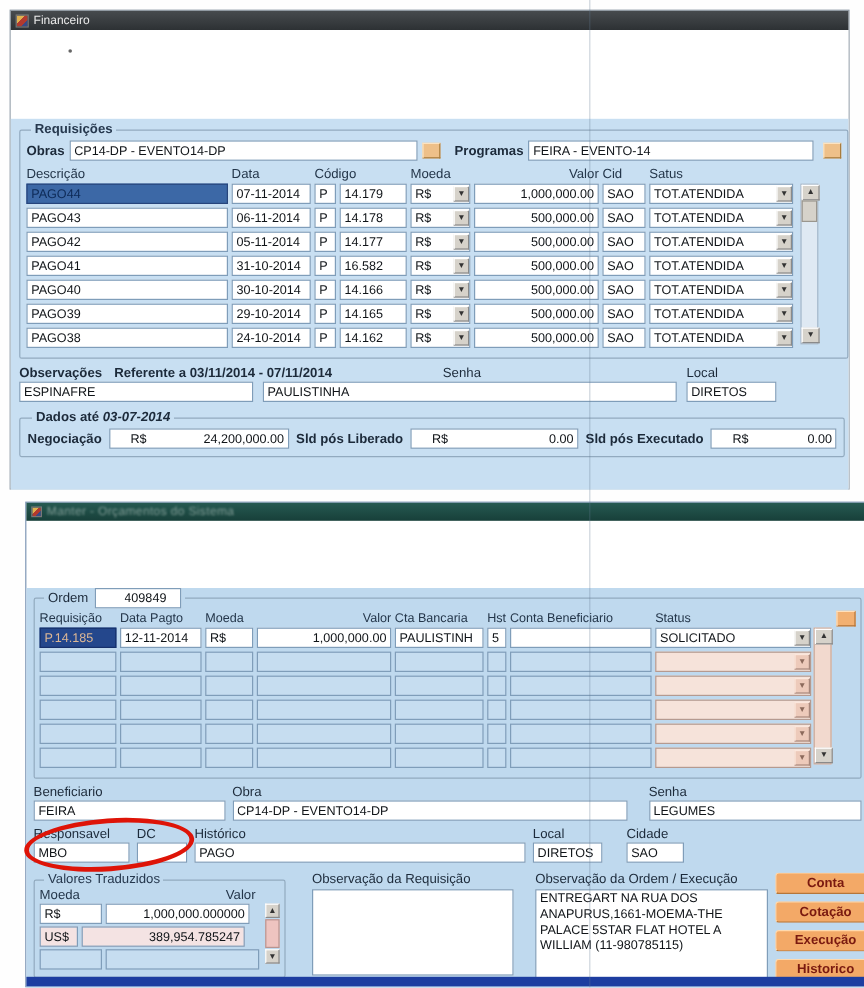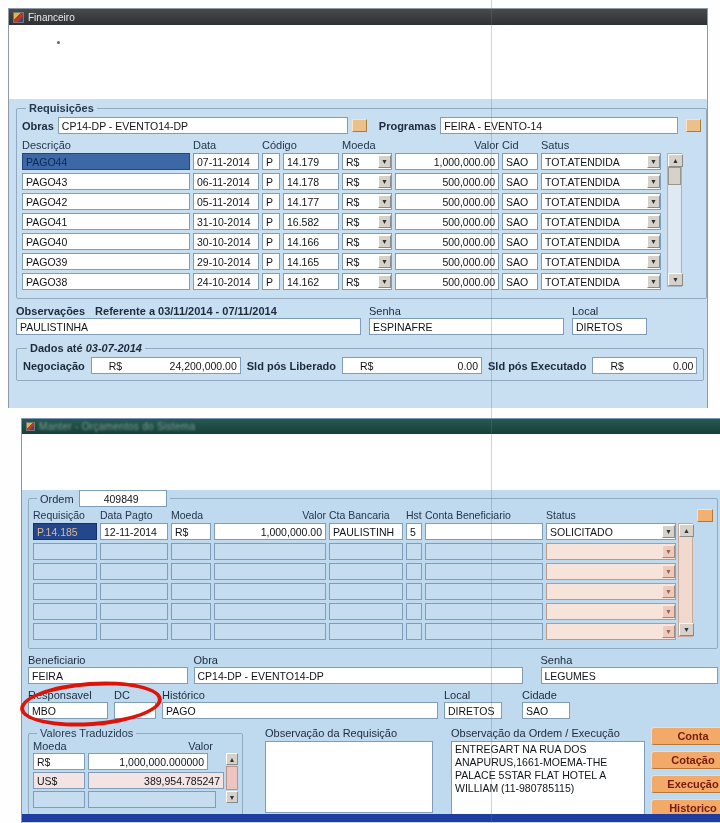--- a/index.html
+++ b/index.html
@@ -284,22 +284,22 @@
         <div class="obs-sec">
           <div class="obs-labels">
             <span style="width:345px;display:flex;gap:10px">
               <span class="lbl b">Observações</span>
               <span class="lbl b">Referente a 03/11/2014 - 07/11/2014</span>
             </span>
             <span class="lbl" style="width:195px">Senha</span>
             <span class="lbl">Local</span>
           </div>
           <div class="obs-inputs" style="margin-top:1px">
+            <input class="ifld" style="width: 195px;" value="ESPINAFRE">
             <input class="ifld" style="width: 345px;" value="PAULISTINHA">
-            <input class="ifld" style="width: 195px;" value="ESPINAFRE">
             <input class="ifld" style="width: 75px;" value="DIRETOS">
           </div>
         </div>
 
         <fieldset class="dados-fs">
           <legend>
             <span class="lbl b">Dados até</span>
             <span class="lbl b" style="font-style:italic">03-07-2014</span>
           </legend>
           <div class="negrow">
@@ -328,21 +328,21 @@
   <div class="win win-bottom">
     <div class="titlebar titlebar-teal">
       <span class="appicon" style="width:9px;height:9px"></span>
       <span class="blurtext">Manter - Orçamentos do Sistema</span>
     </div>
     <div class="win-bot-body">
 
       <fieldset class="fs-ordem">
         <legend>
           <span class="lbl">Ordem</span>
-          <input class="ifld" style="width: 88px; padding-left: 24px;" value="409849">
+          <input class="ifld" style="width: 72px; padding-left: 24px;" value="409849">
         </legend>
         <span class="action-orange"></span>
 
         <div class="bgrid bhead">
           <span class="lbl">Requisição</span>
           <span class="lbl">Data Pagto</span>
           <span class="lbl">Moeda</span>
           <span class="lbl" style="text-align:right">Valor</span>
           <span class="lbl">Cta Bancaria</span>
           <span class="lbl">Hst</span>
@@ -485,21 +485,21 @@
             <span style="width:52px">Moeda</span>
             <span style="width:128px;text-align:right">Valor</span>
           </div>
           <div style="display:flex">
             <div style="flex:1">
               <div class="valrow">
                 <div class="fld" style="width:52px">R$</div>
                 <div class="fld num" style="width:120px">1,000,000.000000</div>
               </div>
               <div class="valrow">
-                <div class="fld pinkish" style="width:52px">US$</div>
+                <div class="fld pinkish" style="width:32px">US$</div>
                 <div class="fld num pinkish" style="width:136px">389,954.785247</div>
               </div>
               <div class="valrow">
                 <div class="efld" style="width:52px"></div>
                 <div class="efld" style="width:128px"></div>
               </div>
             </div>
             <div class="vminiscroll">
               <span class="sbtn">▲</span>
               <span class="pthumb"></span>

